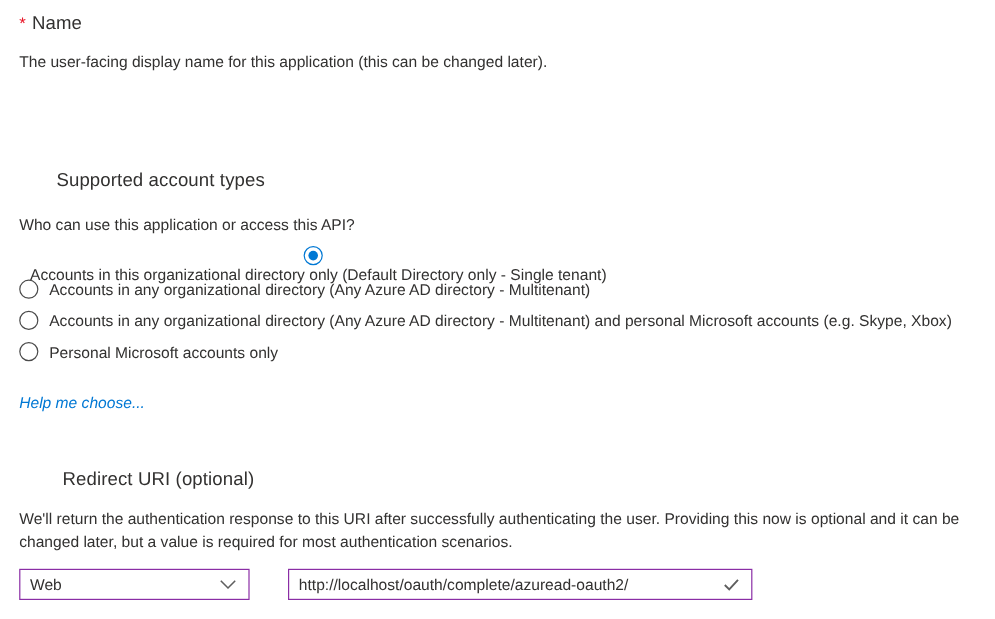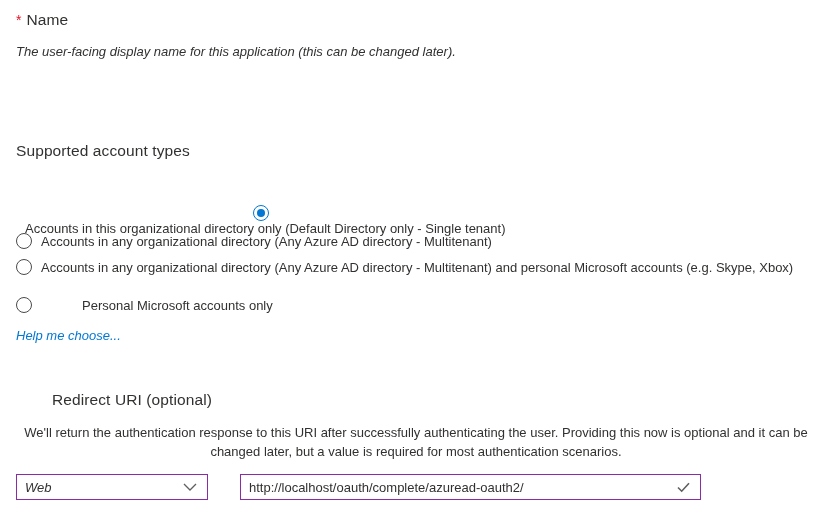--- a/index.html
+++ b/index.html
@@ -10,21 +10,21 @@
     --text:#323130;
     --check-gray:#5f5f5f;
     --ring-gray:#4a4a4a;
   }
   *{margin:0;padding:0;box-sizing:border-box;}
   html,body{background:#ffffff;}
   body{font-family:"Liberation Sans","DejaVu Sans",sans-serif;color:var(--text);}
   .page{position:relative;width:829px;height:516px;background:#ffffff;overflow:hidden;}
 
   .section-heading{position:absolute;left:16px;font-size:15.5px;font-weight:400;color:var(--text);letter-spacing:0.1px;}
-  .body-text{position:absolute;left:16px;font-size:13px;color:var(--text);font-style:italic;}
+  .body-text{position:absolute;left:16px;font-size:13px;color:var(--text);}
 
   .required-star{color:var(--required-red);margin-right:5px;font-size:14px;}
 
   .text-input{
     position:absolute;left:16px;height:26px;
     border:1px solid var(--accent-purple);
     background:#fff;display:flex;align-items:center;
   }
   .text-input input{
     border:none;outline:none;flex:1;height:100%;
@@ -40,83 +40,84 @@
     border:1px solid var(--ring-gray);background:#fff;
     display:flex;align-items:center;justify-content:center;flex:0 0 auto;
   }
   .radio-circle.on{border:1.5px solid var(--radio-blue);}
   .radio-dot{width:8px;height:8px;border-radius:50%;background:transparent;}
   .radio-circle.on .radio-dot{background:var(--radio-blue);}
   .radio-label{margin-left:9px;font-size:13px;color:var(--text);white-space:nowrap;}
 
   .link{position:absolute;left:16px;font-size:13px;color:var(--link-blue);cursor:pointer;text-decoration:none;}
 
-  .para{position:absolute;left:16px;width:800px;font-size:13px;line-height:19px;color:var(--text);text-align:center;}
+  .para{position:absolute;left:16px;width:800px;font-size:13px;line-height:19px;color:var(--text);}
 
   .dropdown{
     position:absolute;left:16px;top:474px;width:192px;height:26px;
     border:1px solid var(--accent-purple);background:#fff;
-    display:flex;align-items:center;cursor:pointer;font-style:italic;
+    display:flex;align-items:center;cursor:pointer;
   }
   .dropdown .dd-value{flex:1;font-size:13px;color:var(--text);padding-left:8px;}
   .dropdown .dd-chevron{flex:0 0 auto;margin-right:10px;display:flex;align-items:center;}
   .dd-chevron svg{stroke:var(--check-gray);}
 </style>
 </head>
 <body>
 
 <div class="page">
 
   <div class="section-heading" style="top:11px;">
     <span class="required-star">*</span><span>Name</span>
   </div>
   <div class="body-text" style="top:44px;">The user-facing display name for this application (this can be changed later).</div>
 
-  <div class="section-heading" style="top:142px;">Supported account types</div>
+  <div class="section-heading" style="top:142px;margin-left:31px;">Supported account types</div>
+  <div class="body-text" style="top:180px;">Who can use this application or access this API?</div>
 
   <div class="radio-row" style="top:205px;flex-direction:column;">
     <span class="radio-circle on">
         <span class="radio-dot"></span>
       </span>
     <span class="radio-label">Accounts in this organizational directory only (Default Directory only - Single tenant)</span>
   </div>
   <div class="radio-row" style="top:231px;">
     <span class="radio-circle">
         <span class="radio-dot"></span>
       </span>
     <span class="radio-label">Accounts in any organizational directory (Any Azure AD directory - Multitenant)</span>
   </div>
   <div class="radio-row" style="top:257px;">
     <span class="radio-circle">
         <span class="radio-dot"></span>
       </span>
     <span class="radio-label">Accounts in any organizational directory (Any Azure AD directory - Multitenant) and personal Microsoft accounts (e.g. Skype, Xbox)</span>
   </div>
-  <div class="radio-row" style="top:295px;gap:41px;">
+  <div class="radio-row" style="top:283px;">
     <span class="radio-circle">
         <span class="radio-dot"></span>
       </span>
     <span class="radio-label">Personal Microsoft accounts only</span>
   </div>
 
   <a class="link" style="top:328px;font-style:italic;">Help me choose...</a>
 
   <div class="section-heading" style="top:391px;margin-left:36px;">Redirect URI (optional)</div>
   <div class="para" style="top:423px;">We'll return the authentication response to this URI after successfully authenticating the user. Providing this now is optional and it can be changed later, but a value is required for most authentication scenarios.</div>
 
   <div class="dropdown">
     <span class="dd-value">Web</span>
     <span class="dd-chevron">
       <svg width="14" height="8" viewBox="0 0 14 8" fill="none" stroke-width="1.3">
           <path d="M1 1 L7 7 L13 1"></path>
         </svg>
     </span>
   </div>
 
-  <div class="text-input" style="top:474px;left:240px;width:461px;">
+  <div class="text-input" style="top:474px;left:240px;width:387px;">
     <input type="text" value="http://localhost/oauth/complete/azuread-oauth2/" style="">
     <span class="input-check">
       <svg width="13" height="11" viewBox="0 0 13 11" fill="none" stroke-width="1.6">
           <path d="M1 5.5 L4.7 9.2 L12 1.2"></path>
         </svg>
     </span>
   </div>
 
 </div>
 

